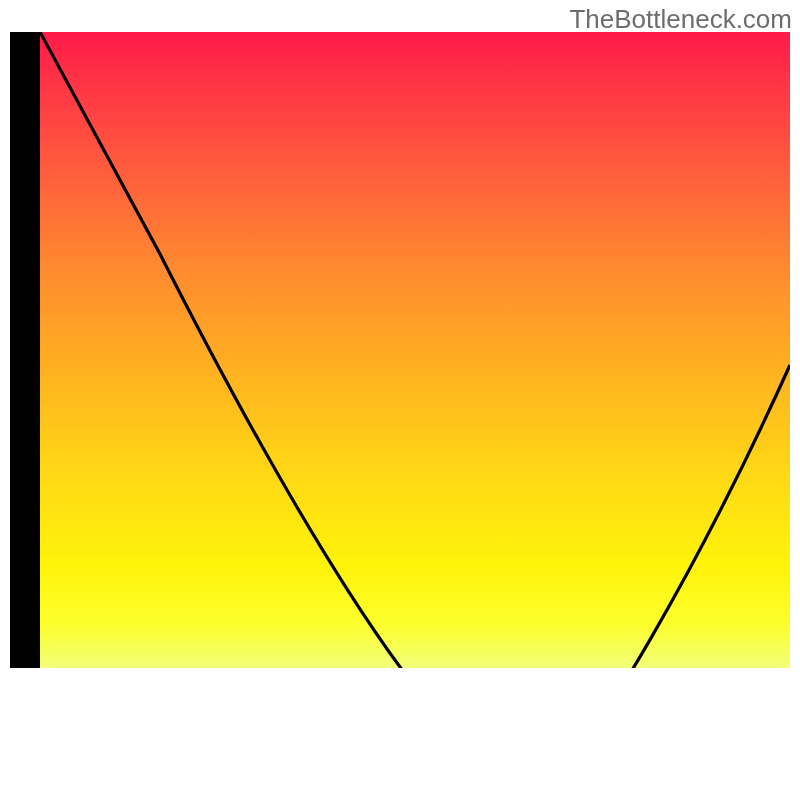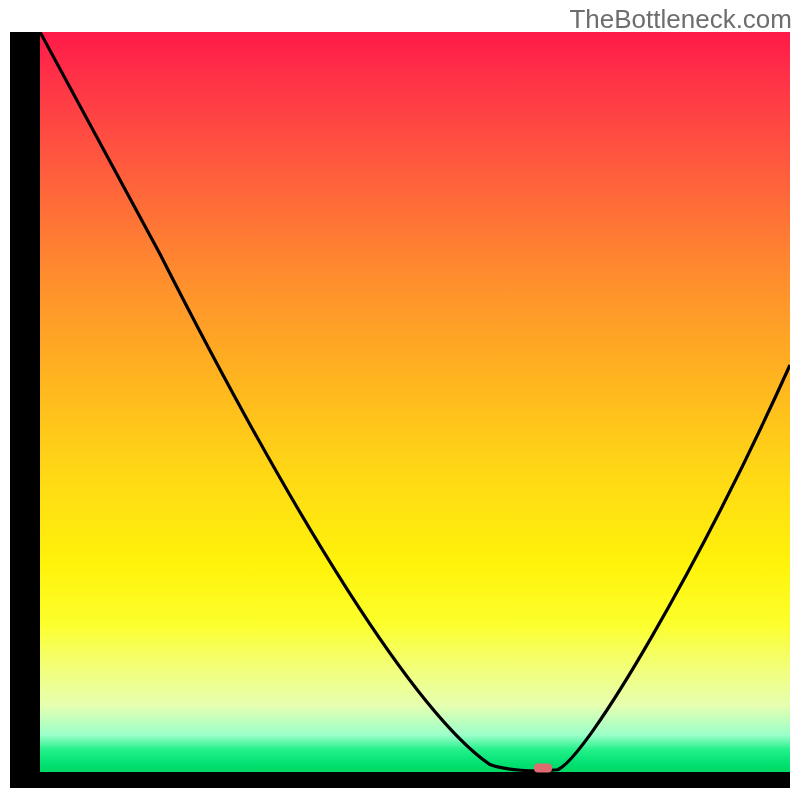--- a/index.html
+++ b/index.html
@@ -4,21 +4,21 @@
 <style>
   body {
     margin: 0;
     padding: 0;
     background: #fff;
     font-family: Arial, Helvetica, sans-serif;
   }
   .stage {
     position: relative;
     width: 800px;
-    height: 800px;
+    height: 668px;
     overflow: hidden;
   }
   .watermark {
     position: absolute;
     top: 4px;
     right: 8px;
     font-size: 26px;
     font-weight: 500;
     color: #6d6d6d;
     z-index: 10;

